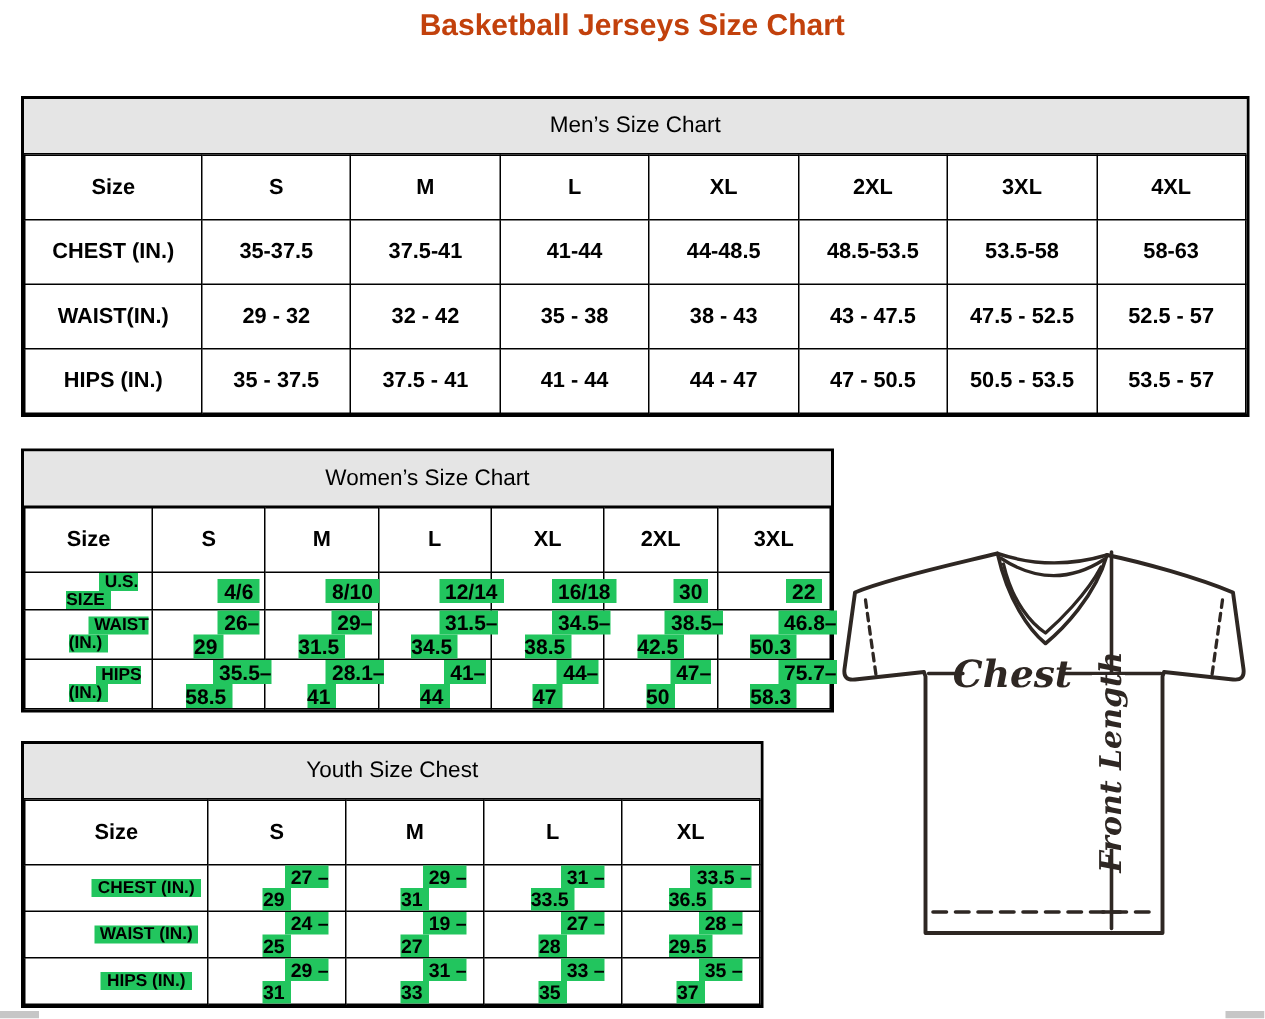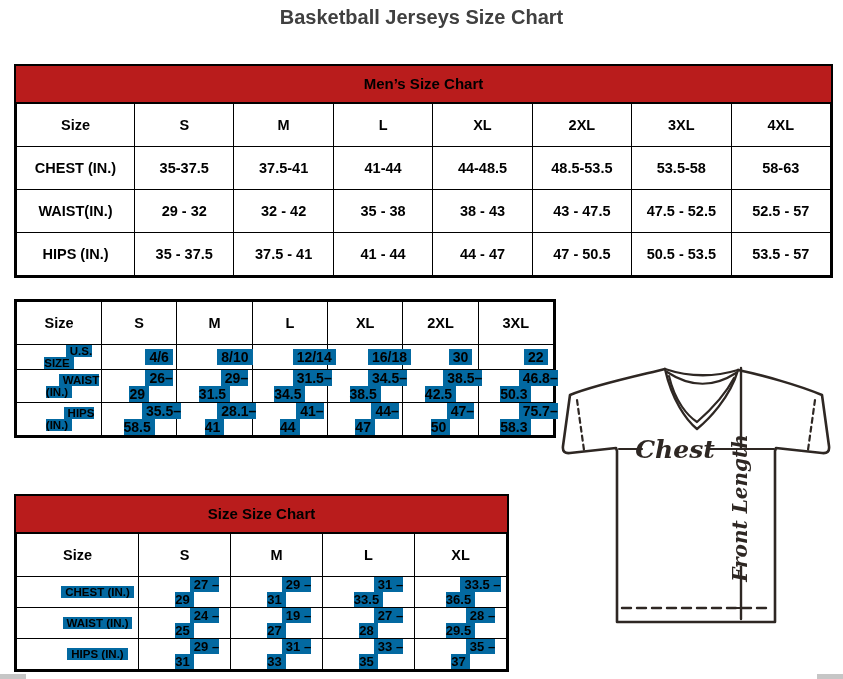--- a/index.html
+++ b/index.html
@@ -1,24 +1,24 @@
 <!DOCTYPE html>
 <html><head>
 <meta charset="utf-8">
 <style>
   html,body{margin:0;padding:0;}
   body{width:843px;height:679px;background:#ffffff;font-family:"Liberation Sans",sans-serif;}
   #page{position:relative;width:843px;height:679px;overflow:hidden;background:#fff;}
 
   .page-title{position:absolute;top:6px;left:0;width:843px;text-align:center;
-    font-size:20px;font-weight:bold;color:#404040;}
+    font-size:20px;font-weight:bold;color:#c2410c;}
 
   .chart{position:absolute;border:2px solid #000;background:#fff;}
-  .chart-title{height:36px;line-height:36px;text-align:center;font-weight:bold;
-    font-size:15px;background:#b91c1c;border-bottom:1px solid #000;color:#000;}
+  .chart-title{height:36px;line-height:36px;text-align:center;font-weight:normal;
+    font-size:15px;background:#e5e5e5;border-bottom:1px solid #000;color:#000;}
 
   table.grid{border-collapse:collapse;table-layout:fixed;width:100%;}
   table.grid th,table.grid td{border:1px solid #000;text-align:center;vertical-align:middle;
     font-weight:bold;color:#000;padding:0;}
 
   
   #mens-chart{left:14px;top:64px;width:815px;}
   #mens-chart th,#mens-chart td{height:42px;font-size:14.5px;}
   #mens-chart col.label-col{width:118px;}
 
@@ -29,21 +29,21 @@
   #womens-chart tr.compact td{height:21px;font-size:14px;}
   #womens-chart col.label-col{width:85px;}
 
   
   #youth-chart{left:14px;top:494px;width:491px;}
   #youth-chart tr.hdr th{height:42px;font-size:14.5px;}
   #youth-chart tr.compact th{height:22px;font-size:11.5px;}
   #youth-chart tr.compact td{height:22px;font-size:13px;}
   #youth-chart col.label-col{width:122px;}
 
-  .hl{background:#0369a1;padding:0 4px;margin-left:40px;}
+  .hl{background:#22c55e;padding:0 4px;margin-left:40px;}
 
   
   #jersey{position:absolute;left:556px;top:358px;width:280px;height:270px;}
   .jersey-label{font-family:"DejaVu Serif",serif;font-style:italic;font-weight:bold;fill:#2e2723;}
 
   
   .scroll-stub{position:absolute;bottom:0;height:5px;width:26px;background:#c6c6c6;}
   #scroll-left{left:0;}
   #scroll-right{right:0;}
 </style>
@@ -100,20 +100,21 @@
         <td>44 - 47</td>
         <td>47 - 50.5</td>
         <td>50.5 - 53.5</td>
         <td>53.5 - 57</td>
       </tr>
       </tbody>
     </table>
   </div>
 
   <div class="chart" id="womens-chart">
+    <div class="chart-title">Women’s Size Chart</div>
     <table class="grid">
       <colgroup>
           <col class="label-col">
           <col span="6">
         </colgroup>
       <tbody>
       <tr class="hdr">
         <th>Size</th>
         <th>S</th>
         <th>M</th>
@@ -147,21 +148,21 @@
         <td><span class="hl">41–44</span></td>
         <td><span class="hl">44–47</span></td>
         <td><span class="hl">47–50</span></td>
         <td><span class="hl">75.7–58.3</span></td>
       </tr>
       </tbody>
     </table>
   </div>
 
   <div class="chart" id="youth-chart">
-    <div class="chart-title">Size Size Chart</div>
+    <div class="chart-title">Youth Size Chest</div>
     <table class="grid">
       <colgroup>
           <col class="label-col">
           <col span="4">
         </colgroup>
       <tbody>
       <tr class="hdr">
         <th>Size</th>
         <th>S</th>
         <th>M</th>

